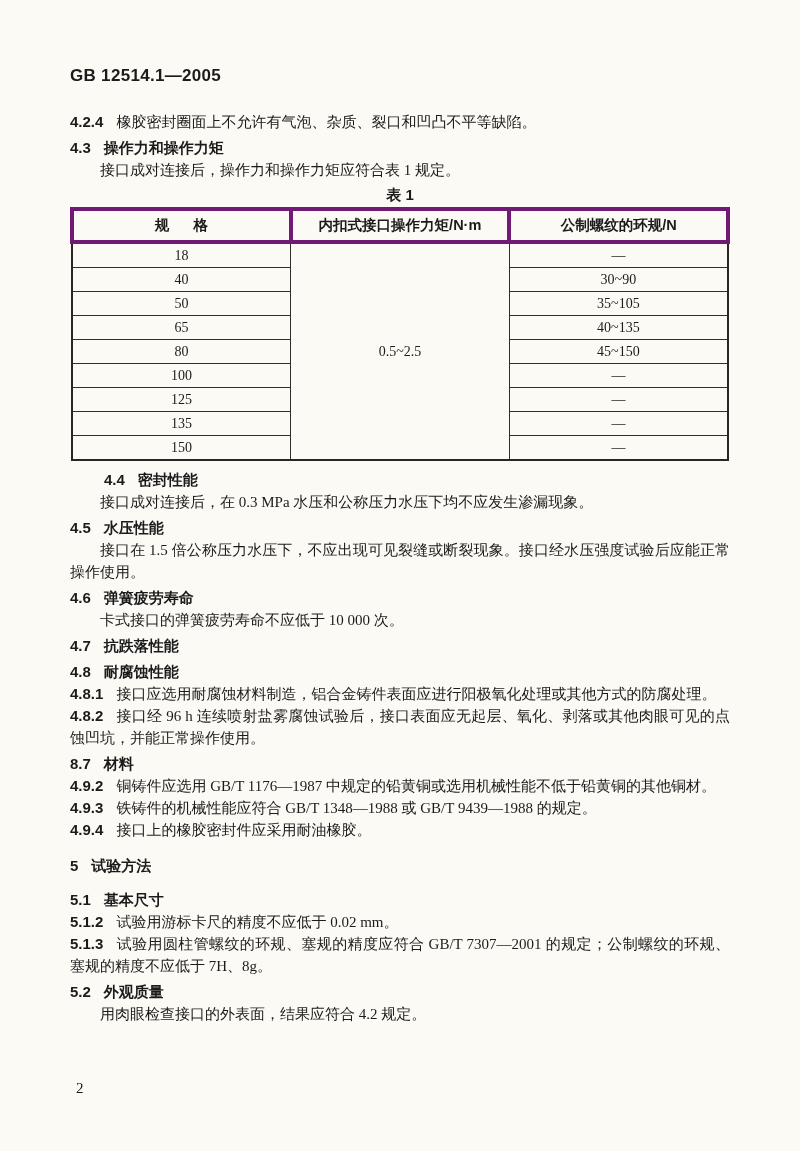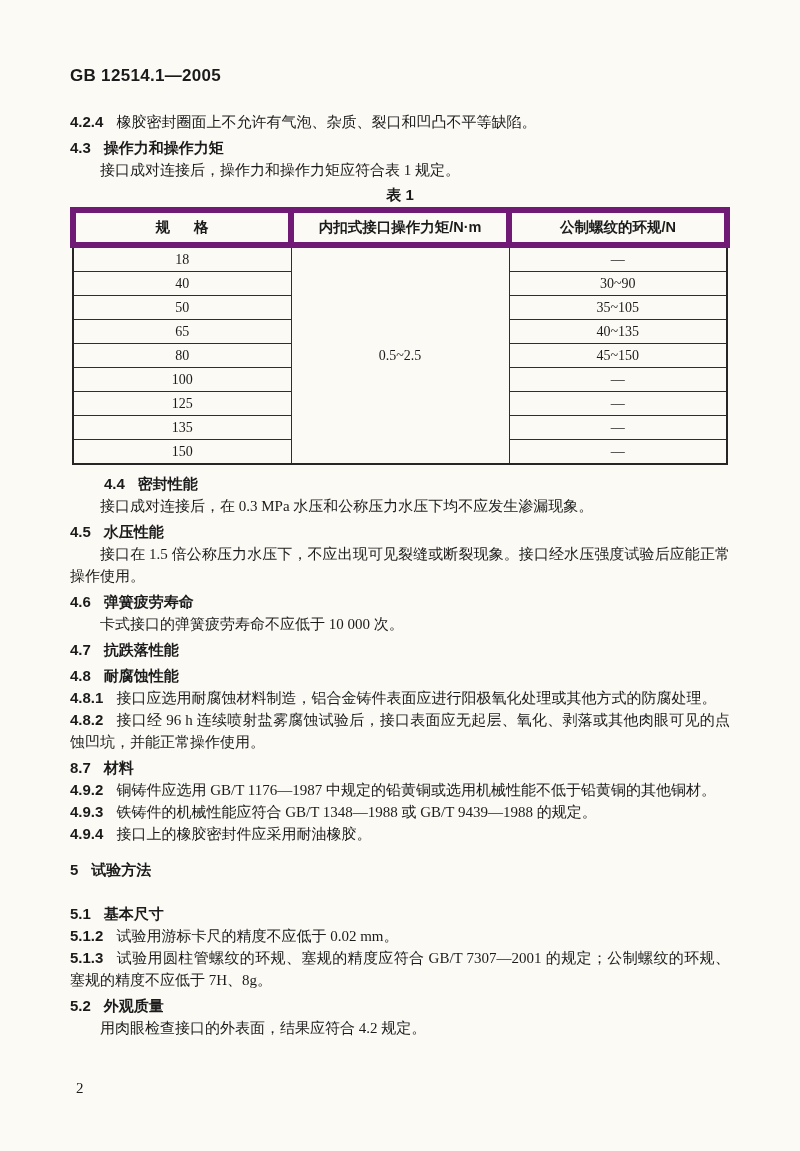--- a/index.html
+++ b/index.html
@@ -51,21 +51,21 @@
     border-collapse: collapse;
     table-layout: fixed;
     border: 2px solid #262626;
     font-size: 14px;
   }
   table.t1 th {
     font-family: "Liberation Sans", "DejaVu Sans", sans-serif;
     font-weight: 700;
     font-size: 14.5px;
     height: 29px;
-    border: 6px solid #701a75;
+    border: 4px solid #701a75;
     text-align: center;
     padding: 0;
   }
   table.t1 td {
     height: 23px;
     border: 1px solid #2e2e2e;
     text-align: center;
     vertical-align: middle;
     padding: 0;
     font-size: 14px;
@@ -157,21 +157,21 @@
   <p class="clause"><span class="num">4.8.1</span><span>接口应选用耐腐蚀材料制造，铝合金铸件表面应进行阳极氧化处理或其他方式的防腐处理。</span></p>
   <p class="clause"><span class="num">4.8.2</span><span>接口经 96 h 连续喷射盐雾腐蚀试验后，接口表面应无起层、氧化、剥落或其他肉眼可见的点蚀凹坑，并能正常操作使用。</span></p>
 
   <p class="heading"><span class="num">8.7</span><span>材料</span></p>
   <p class="clause"><span class="num">4.9.2</span><span>铜铸件应选用 GB/T 1176—1987 中规定的铅黄铜或选用机械性能不低于铅黄铜的其他铜材。</span></p>
   <p class="clause"><span class="num">4.9.3</span><span>铁铸件的机械性能应符合 GB/T 1348—1988 或 GB/T 9439—1988 的规定。</span></p>
   <p class="clause"><span class="num">4.9.4</span><span>接口上的橡胶密封件应采用耐油橡胶。</span></p>
 
   <p class="heading chapter"><span class="num">5</span><span>试验方法</span></p>
 
-  <p class="heading" style="margin-top:22px;"><span class="num">5.1</span><span>基本尺寸</span></p>
+  <p class="heading" style="margin-top:12px;"><span class="num">5.1</span><span>基本尺寸</span></p>
   <p class="clause"><span class="num">5.1.2</span><span>试验用游标卡尺的精度不应低于 0.02 mm。</span></p>
   <p class="clause"><span class="num">5.1.3</span><span>试验用圆柱管螺纹的环规、塞规的精度应符合 GB/T 7307—2001 的规定；公制螺纹的环规、塞规的精度不应低于 7H、8g。</span></p>
 
   <p class="heading"><span class="num">5.2</span><span>外观质量</span></p>
   <p class="indent">用肉眼检查接口的外表面，结果应符合 4.2 规定。</p>
 
   <div class="page-num">2</div>
 
 </div>
 

